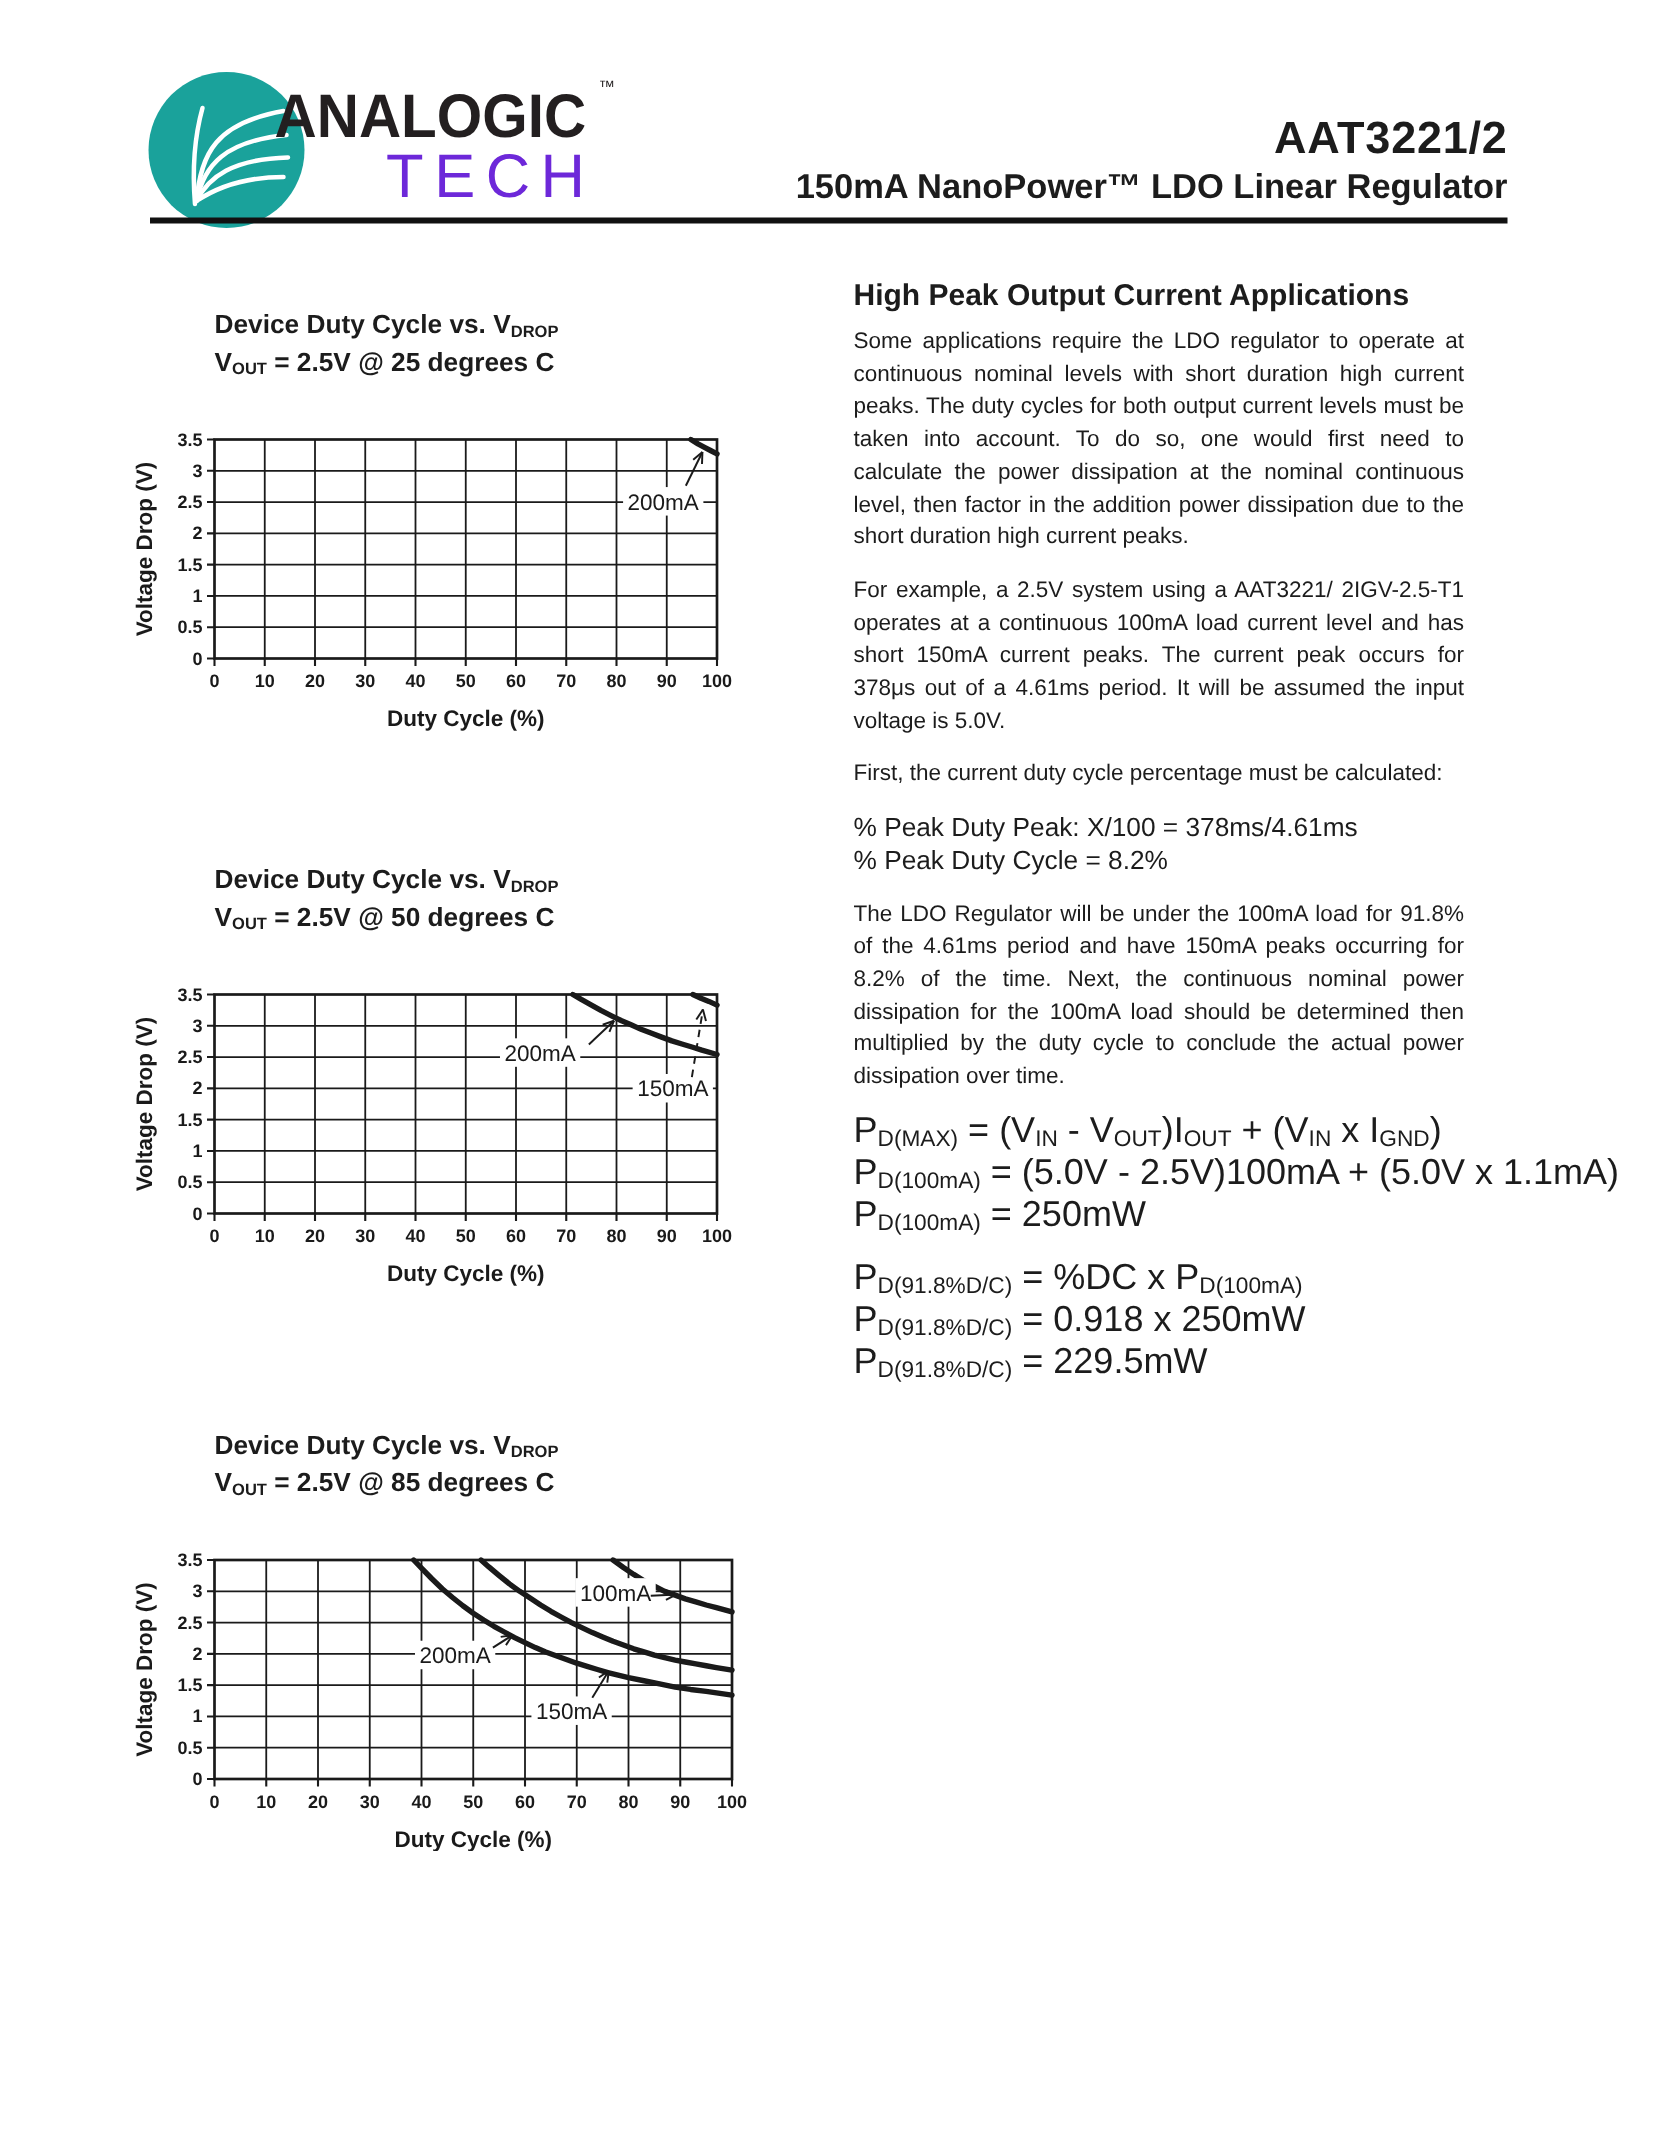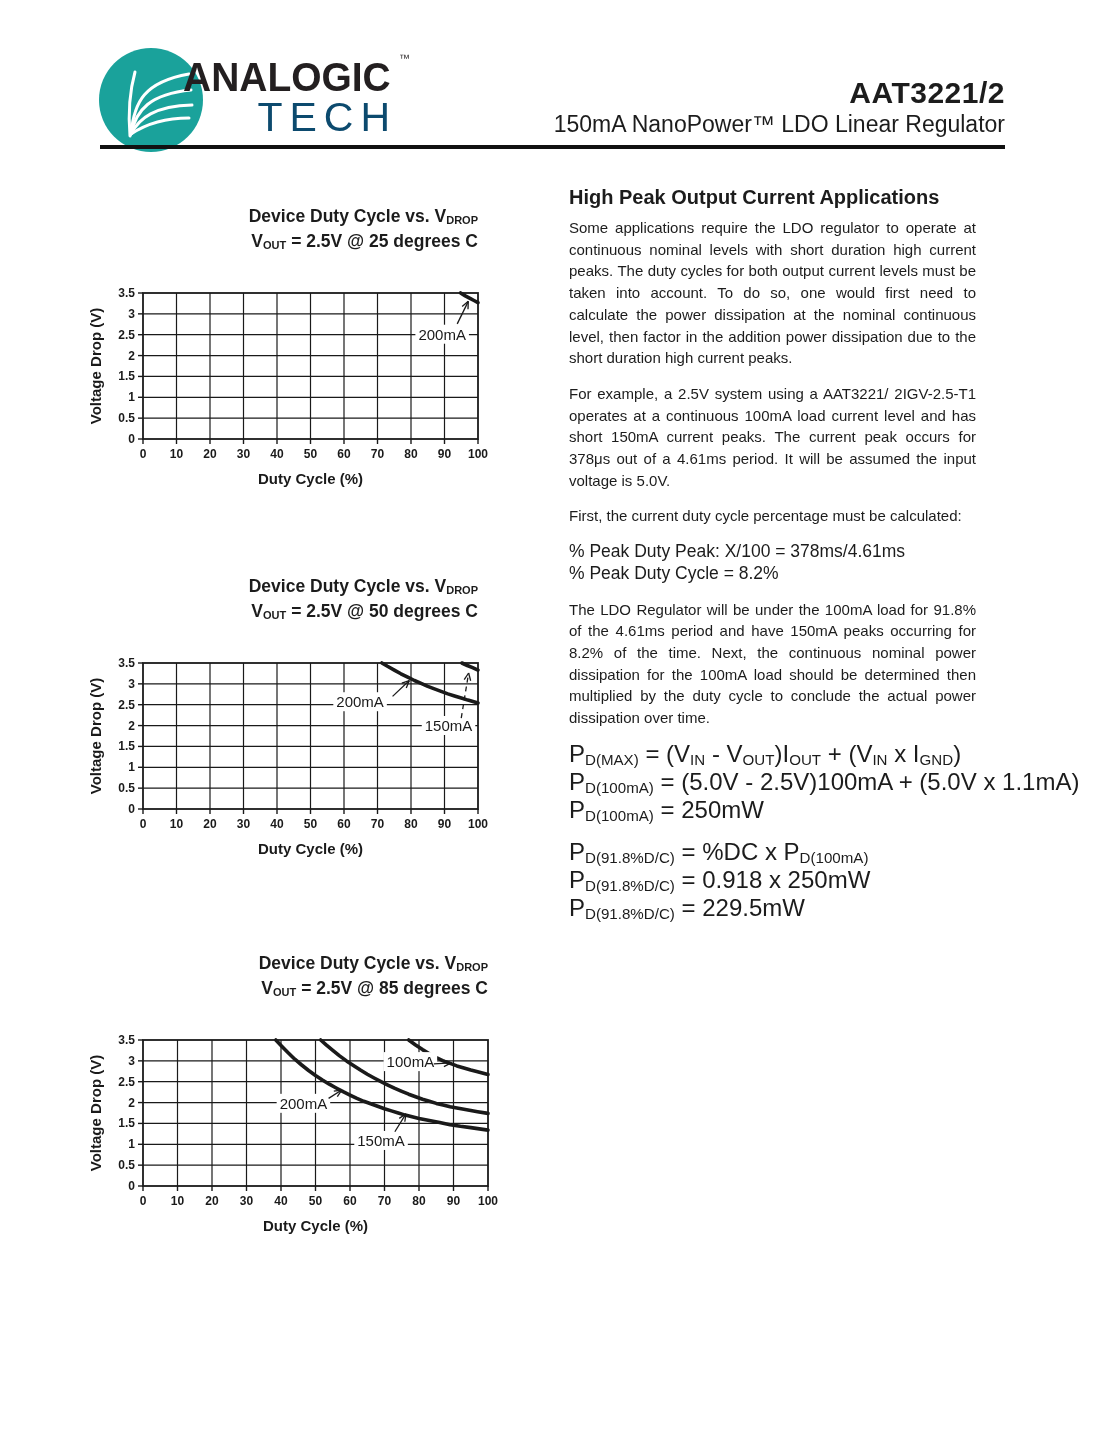--- a/index.html
+++ b/index.html
@@ -4,32 +4,32 @@
 <style>
   html,body{margin:0;padding:0;background:#ffffff;}
   .page{position:relative;width:1105px;height:1234px;background:#fff;overflow:hidden;
         font-family:"Liberation Sans","DejaVu Sans",sans-serif;color:#1c1c1c;}
   
   .logo-circle{position:absolute;left:97px;top:46px;}
   .logo-word1{position:absolute;left:183px;top:54px;width:216px;font-size:41px;font-weight:bold;
               letter-spacing:0px;transform:scaleX(.95);transform-origin:left top;color:#231f20;white-space:nowrap;}
   .logo-tm{position:absolute;left:399px;top:52px;font-size:11px;color:#231f20;}
   .logo-word2{position:absolute;left:183px;top:94px;width:214px;text-align:right;font-size:41px;
-              font-weight:normal;letter-spacing:7px;color:#0c4a6e;white-space:nowrap;}
+              font-weight:normal;letter-spacing:7px;color:#6d28d9;white-space:nowrap;}
   .part-number{position:absolute;left:500px;top:76px;width:505px;text-align:right;
                font-size:30px;font-weight:bold;letter-spacing:.5px;}
   .subtitle{position:absolute;left:400px;top:111px;width:605px;text-align:right;
-            font-size:23px;font-weight:normal;}
+            font-size:23px;font-weight:bold;}
   .rule{position:absolute;left:100px;width:905px;background:#111;}
   .rule.top{top:145px;height:4px;}
   .rule.bottom{top:1313px;height:3px;}
   
   .chart-block{position:absolute;left:85px;width:440px;height:300px;}
   .cb1{top:206px;} .cb2{top:576px;} .cb3{top:953px;}
-  .chart-title{position:absolute;left:58px;width:335px;text-align:right;font-size:17.5px;
+  .chart-title{position:absolute;left:58px;width:335px;text-align:left;font-size:17.5px;
                font-weight:bold;white-space:nowrap;}
   .cb3 .chart-title{width:345px;}
   .ct1{top:0px;} .ct2{top:25px;}
   .chart-host{position:absolute;left:0px;top:74px;}
   .sub{font-size:63%;vertical-align:-0.22em;letter-spacing:0;}
   
   .right-col{position:absolute;left:569px;top:186px;width:407px;}
   .section-heading{font-size:20px;font-weight:bold;margin:0 0 8px 0;}
   .right-col p{margin:0 0 14px 0;font-size:15px;line-height:21.7px;text-align:justify;}
   .duty-lines{margin:0 0 14px 0;font-size:17.5px;line-height:21.7px;}

